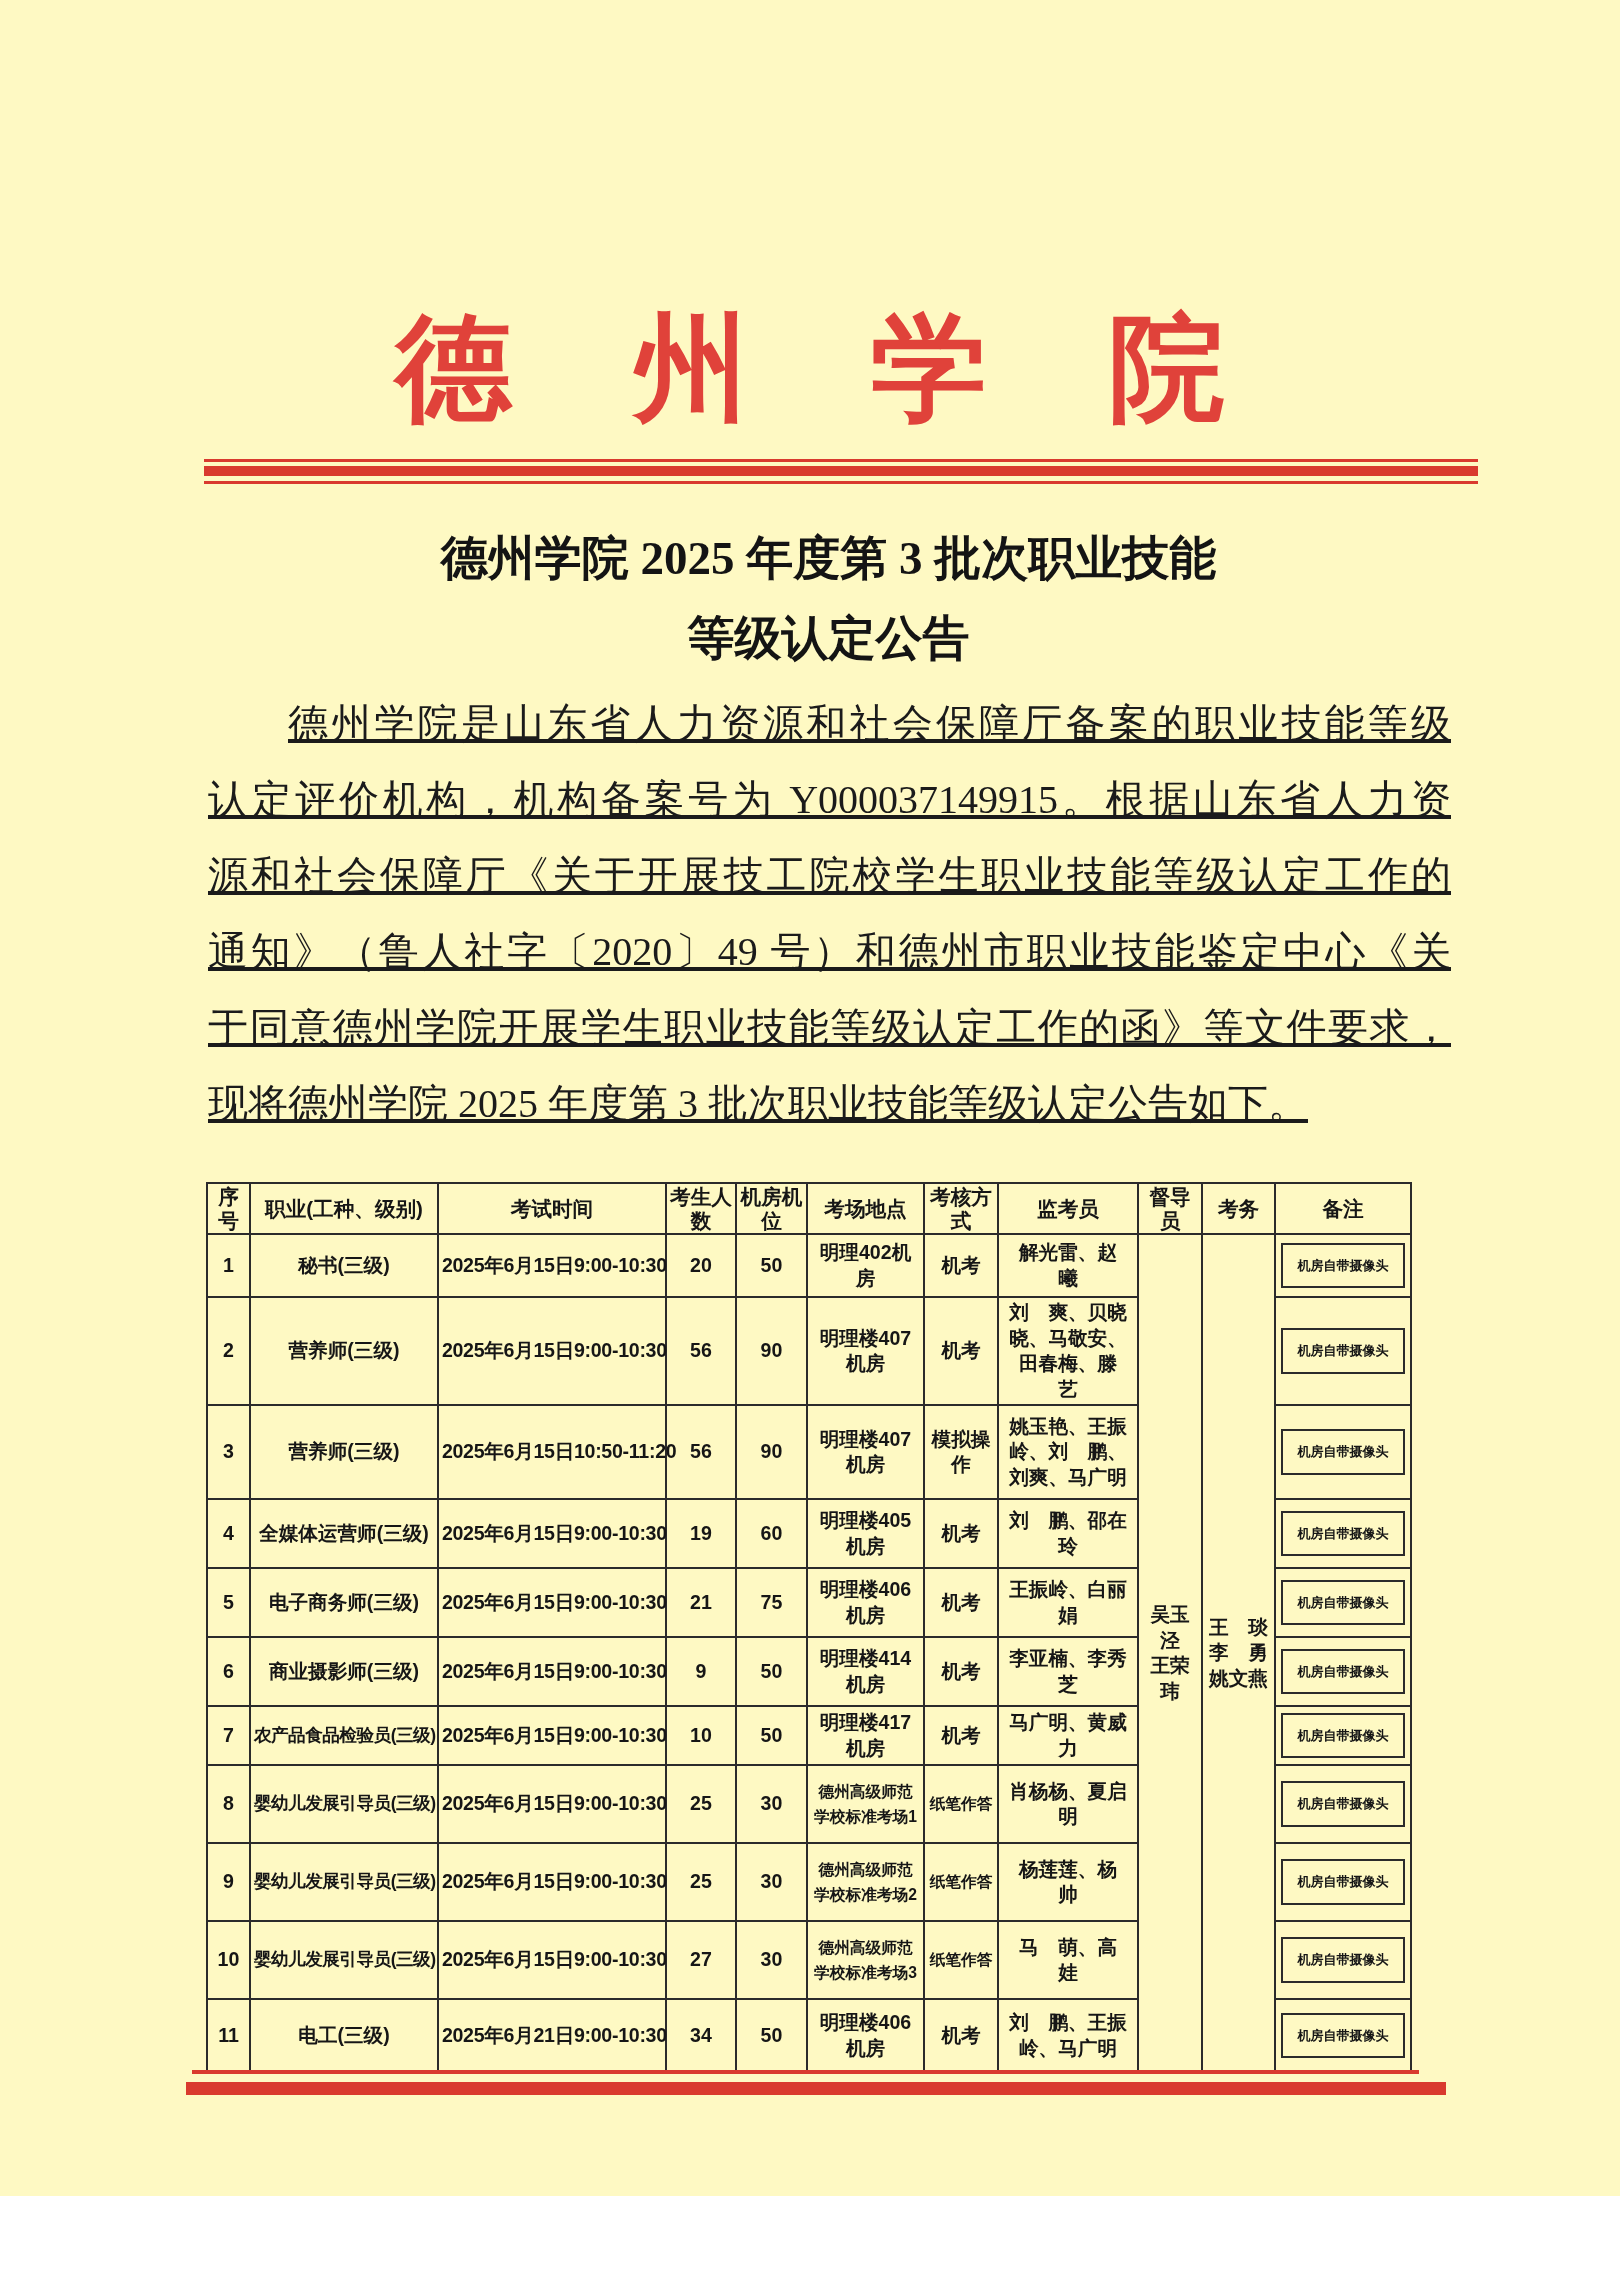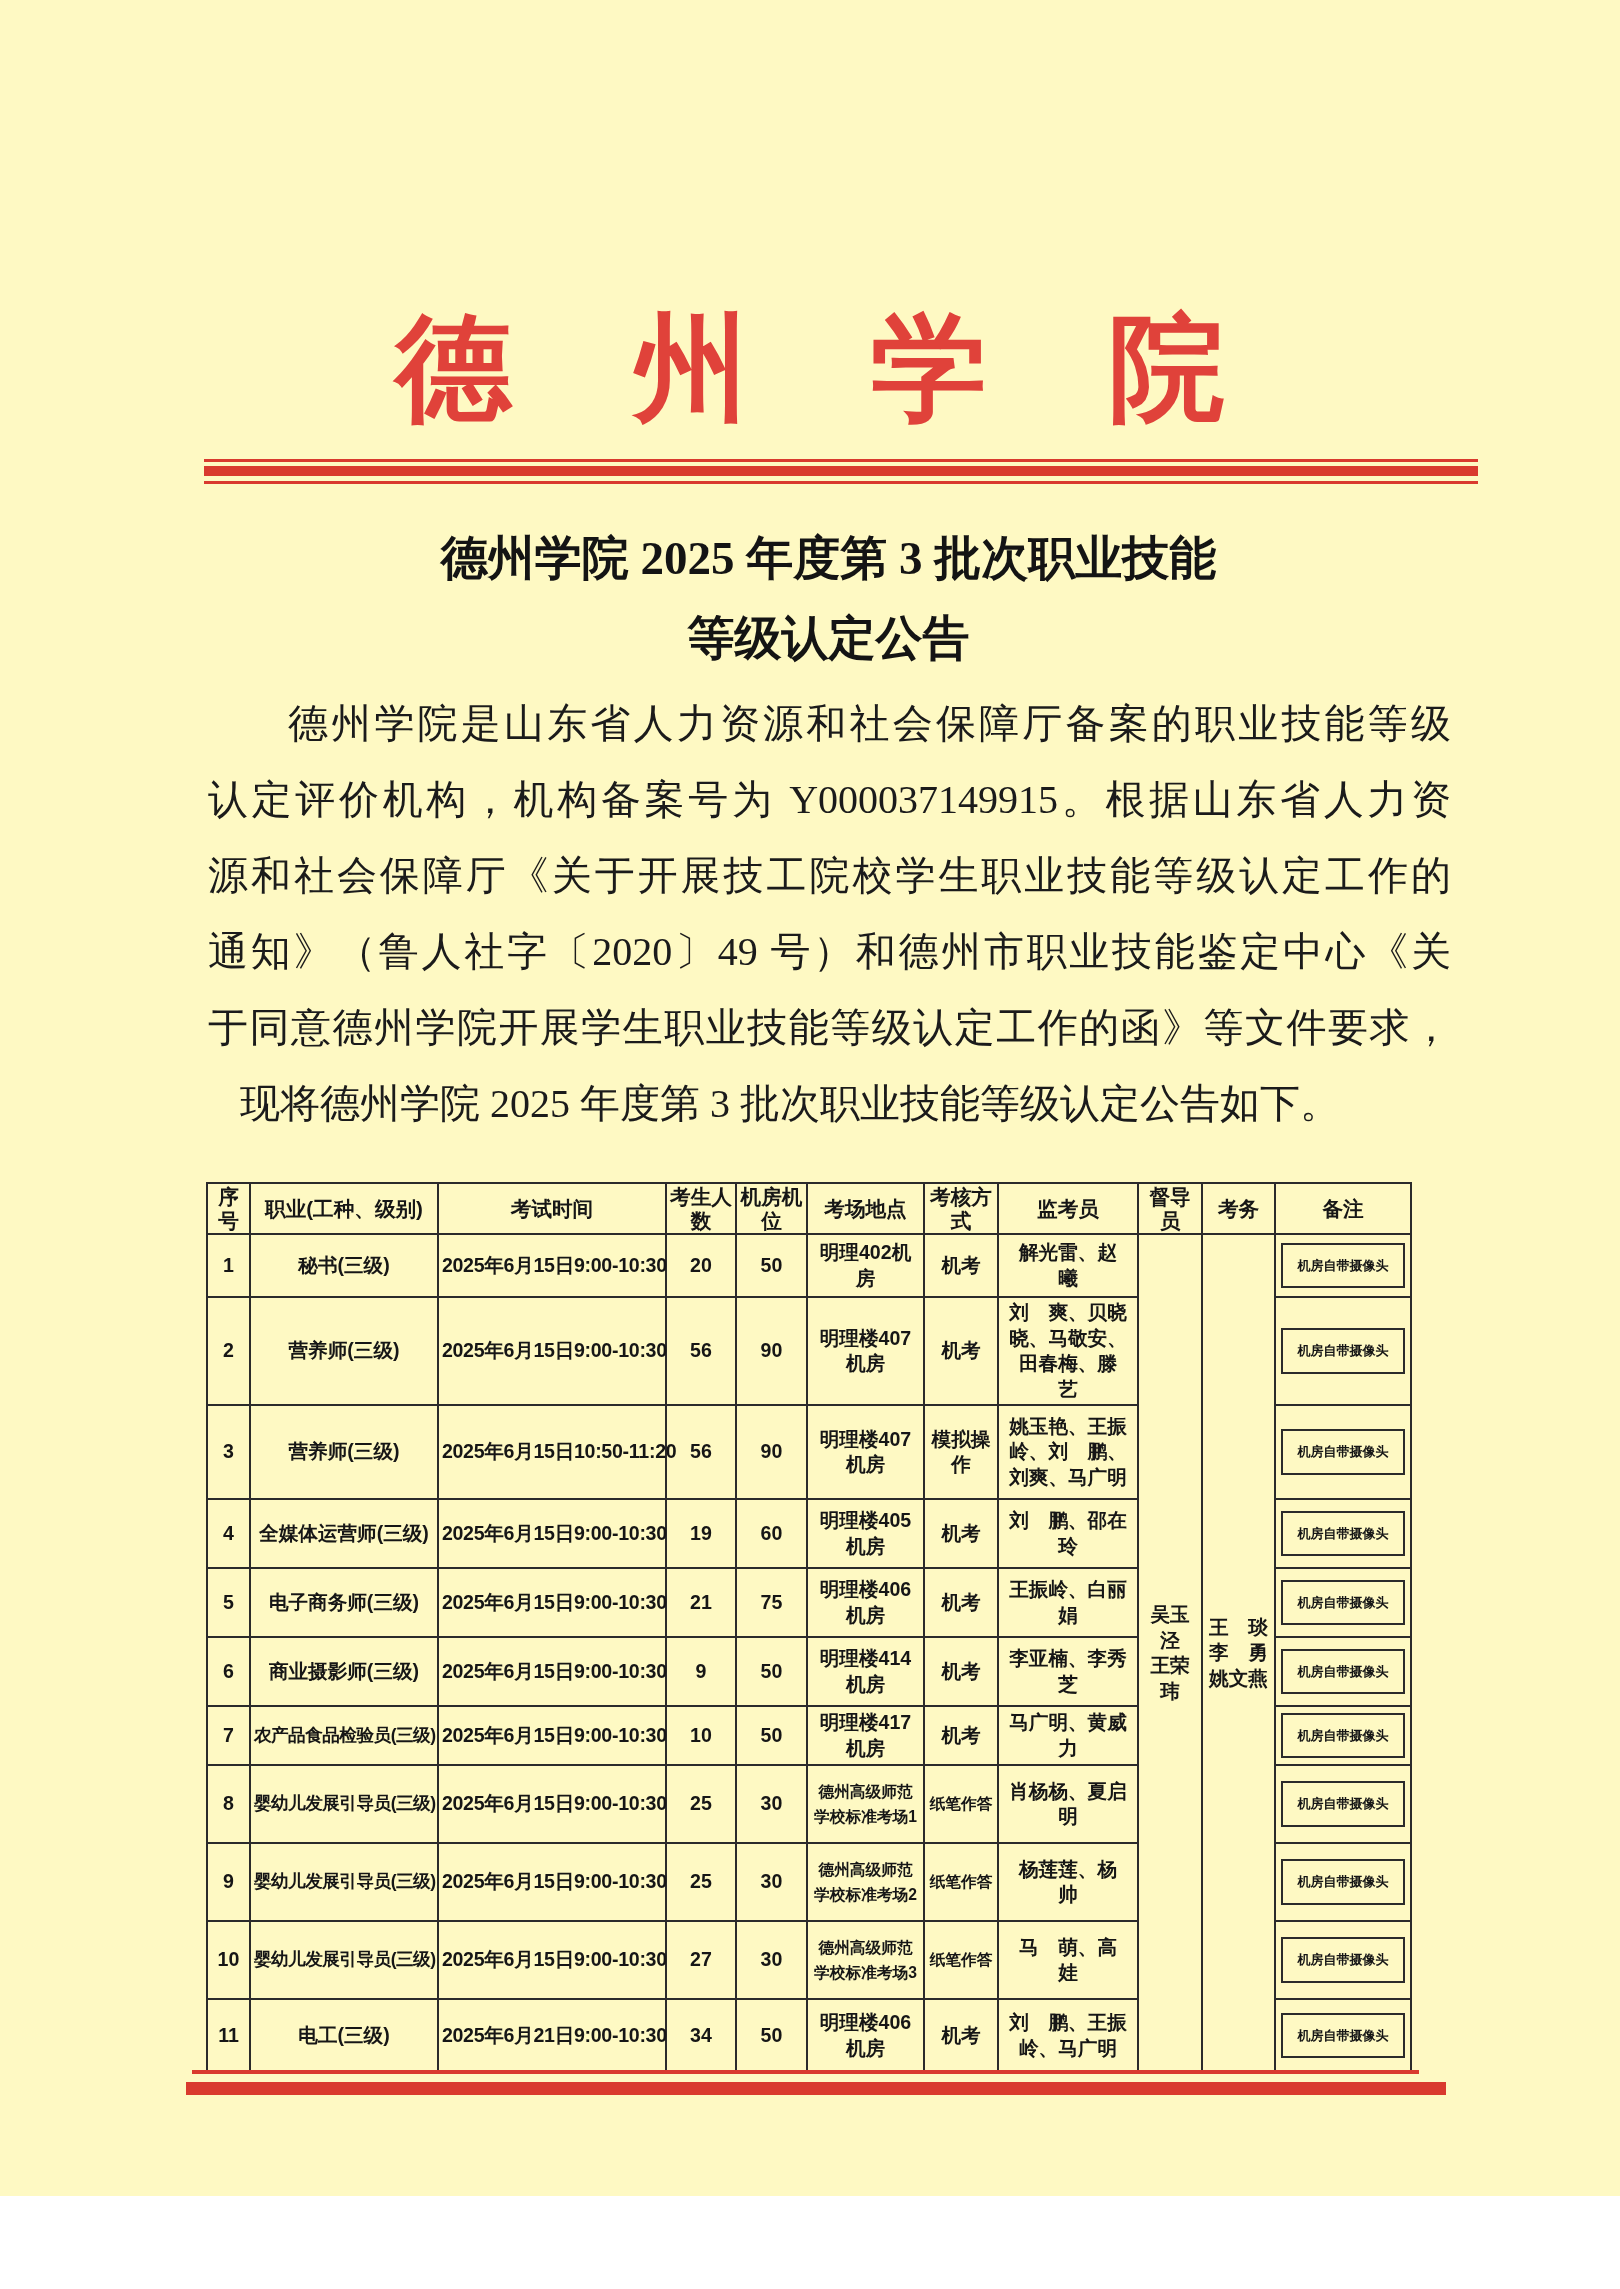--- a/index.html
+++ b/index.html
@@ -28,23 +28,23 @@
   .rule-bottom-thick{top:2082px;left:186px;width:1260px;height:12.7px;}
 
   .doc-title{
     position:absolute;top:518px;left:0;right:0;text-align:center;
     font-weight:700;font-size:47px;line-height:80px;color:#141414;padding-left:37px;
   }
   .body-text{
     position:absolute;top:686px;left:208px;width:1243px;
     font-size:40px;line-height:76px;color:#1b1b1b;
   }
-  .body-line{text-align:justify;text-align-last:justify;}
+  .body-line{text-align:justify;text-align-last:justify;text-decoration:underline;}
   .body-line.first{text-indent:2em;}
-  .body-line.last{text-align-last:left;margin-left:32px;}
+  .body-line.last{text-align-last:left;}
 
   .table-title{
     position:absolute;top:1135px;left:0;right:0;text-align:center;
     font-family:"Liberation Sans","DejaVu Sans",sans-serif;
     font-weight:700;font-size:31px;color:#111;
   }
   table.schedule{
     position:absolute;top:1182px;left:206px;width:1203px;
     border-collapse:collapse;table-layout:fixed;
     font-family:"Liberation Sans","DejaVu Sans",sans-serif;

